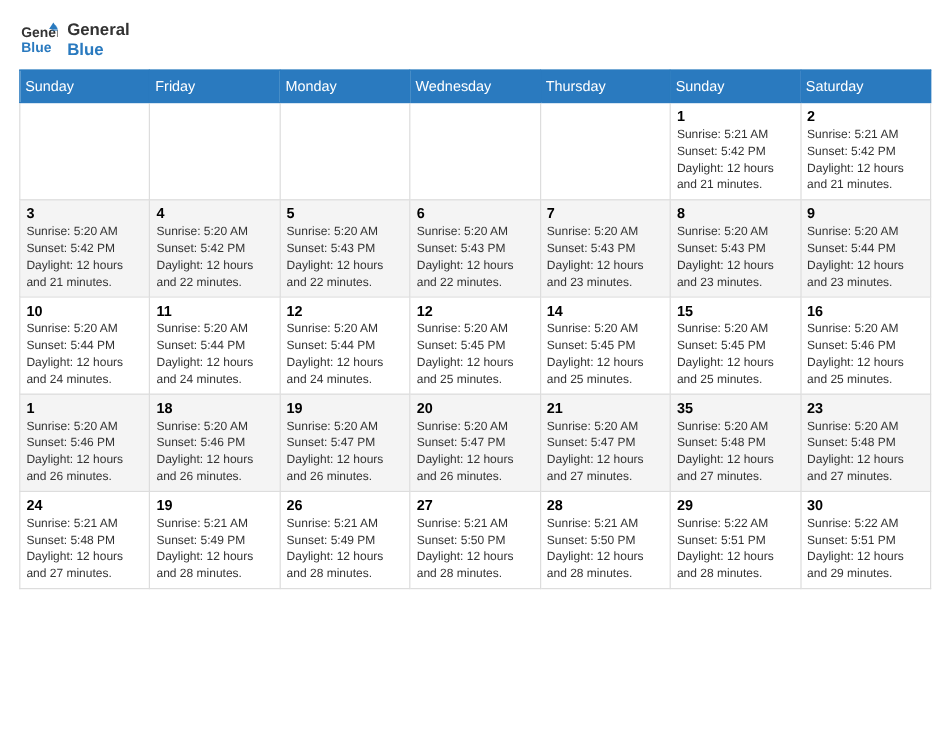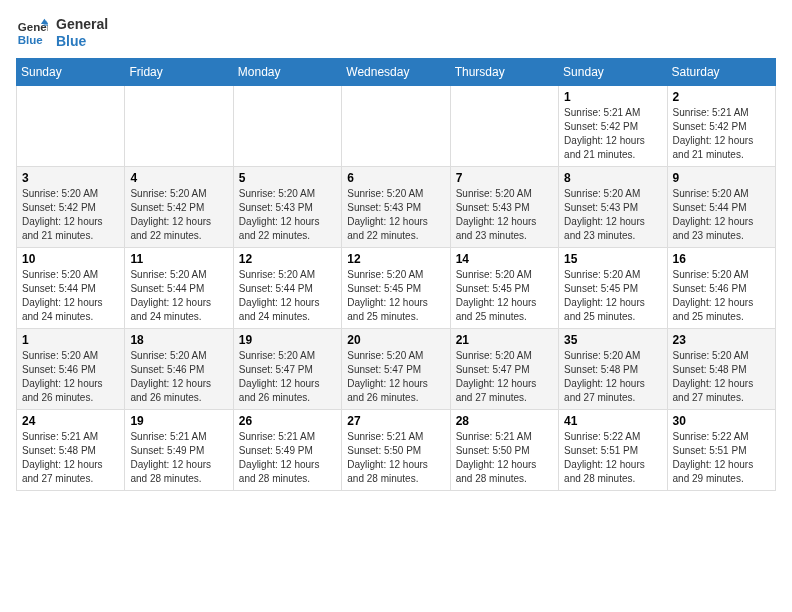--- a/index.html
+++ b/index.html
@@ -318,21 +318,21 @@
 and 28 minutes.</div>
         </td>
         <td>
           <span class="day-num">28</span>
           <div class="day-info" style="white-space: pre-line;">Sunrise: 5:21 AM
 Sunset: 5:50 PM
 Daylight: 12 hours
 and 28 minutes.</div>
         </td>
         <td>
-          <span class="day-num">41</span>
+          <span class="day-num">29</span>
           <div class="day-info" style="white-space: pre-line;">Sunrise: 5:22 AM
 Sunset: 5:51 PM
 Daylight: 12 hours
 and 28 minutes.</div>
         </td>
         <td>
           <span class="day-num">30</span>
           <div class="day-info" style="white-space: pre-line;">Sunrise: 5:22 AM
 Sunset: 5:51 PM
 Daylight: 12 hours

